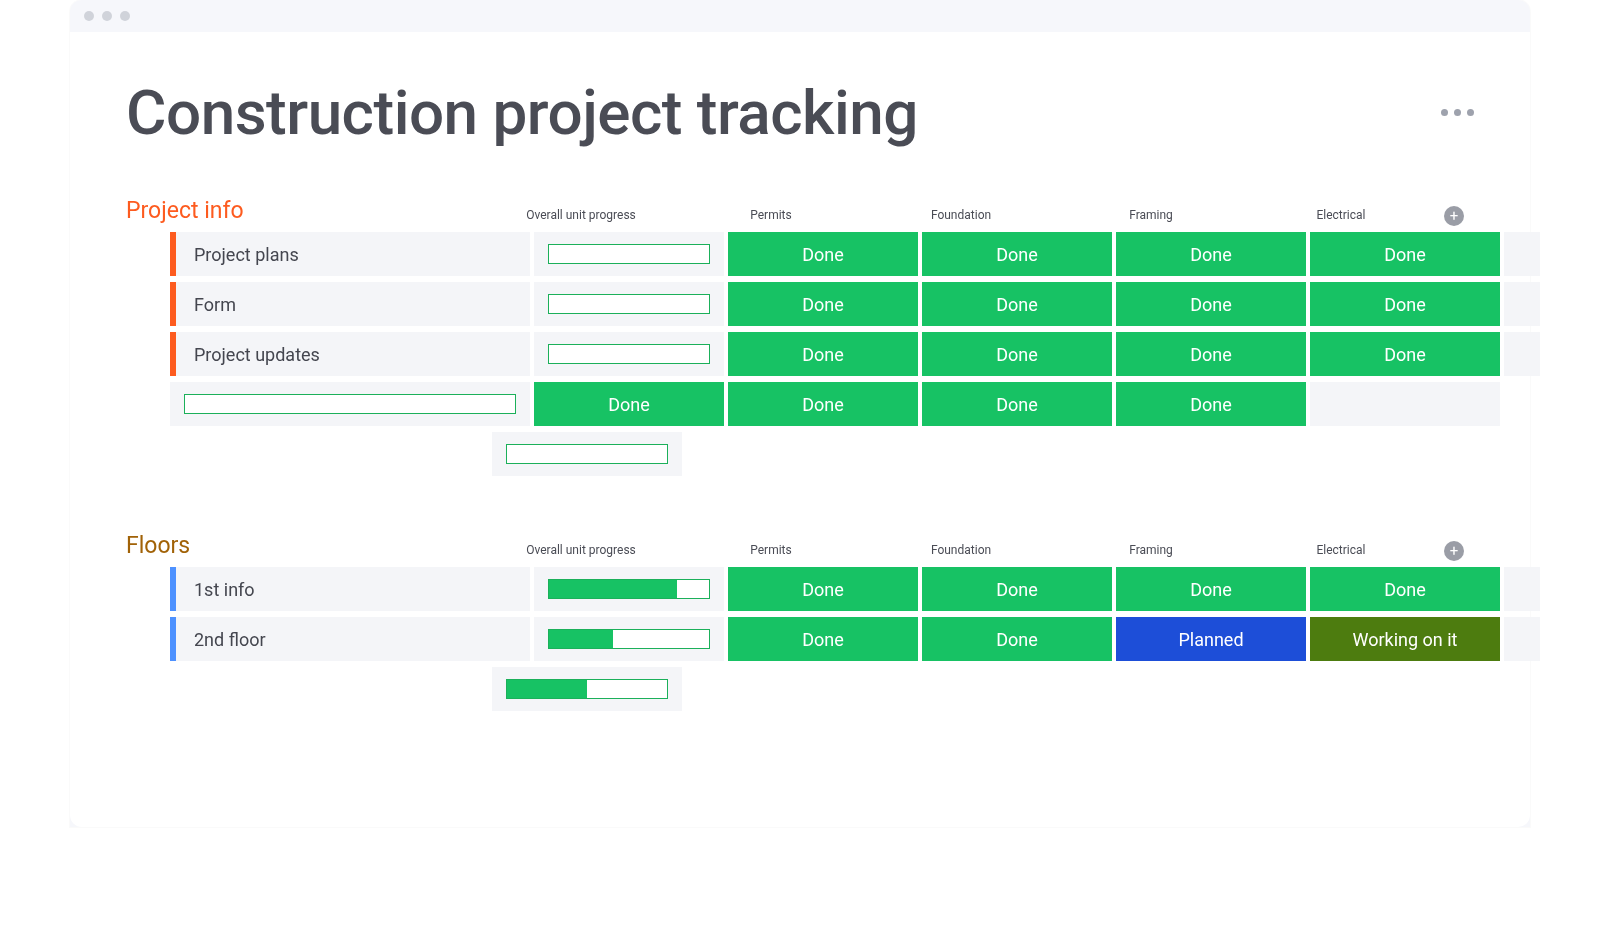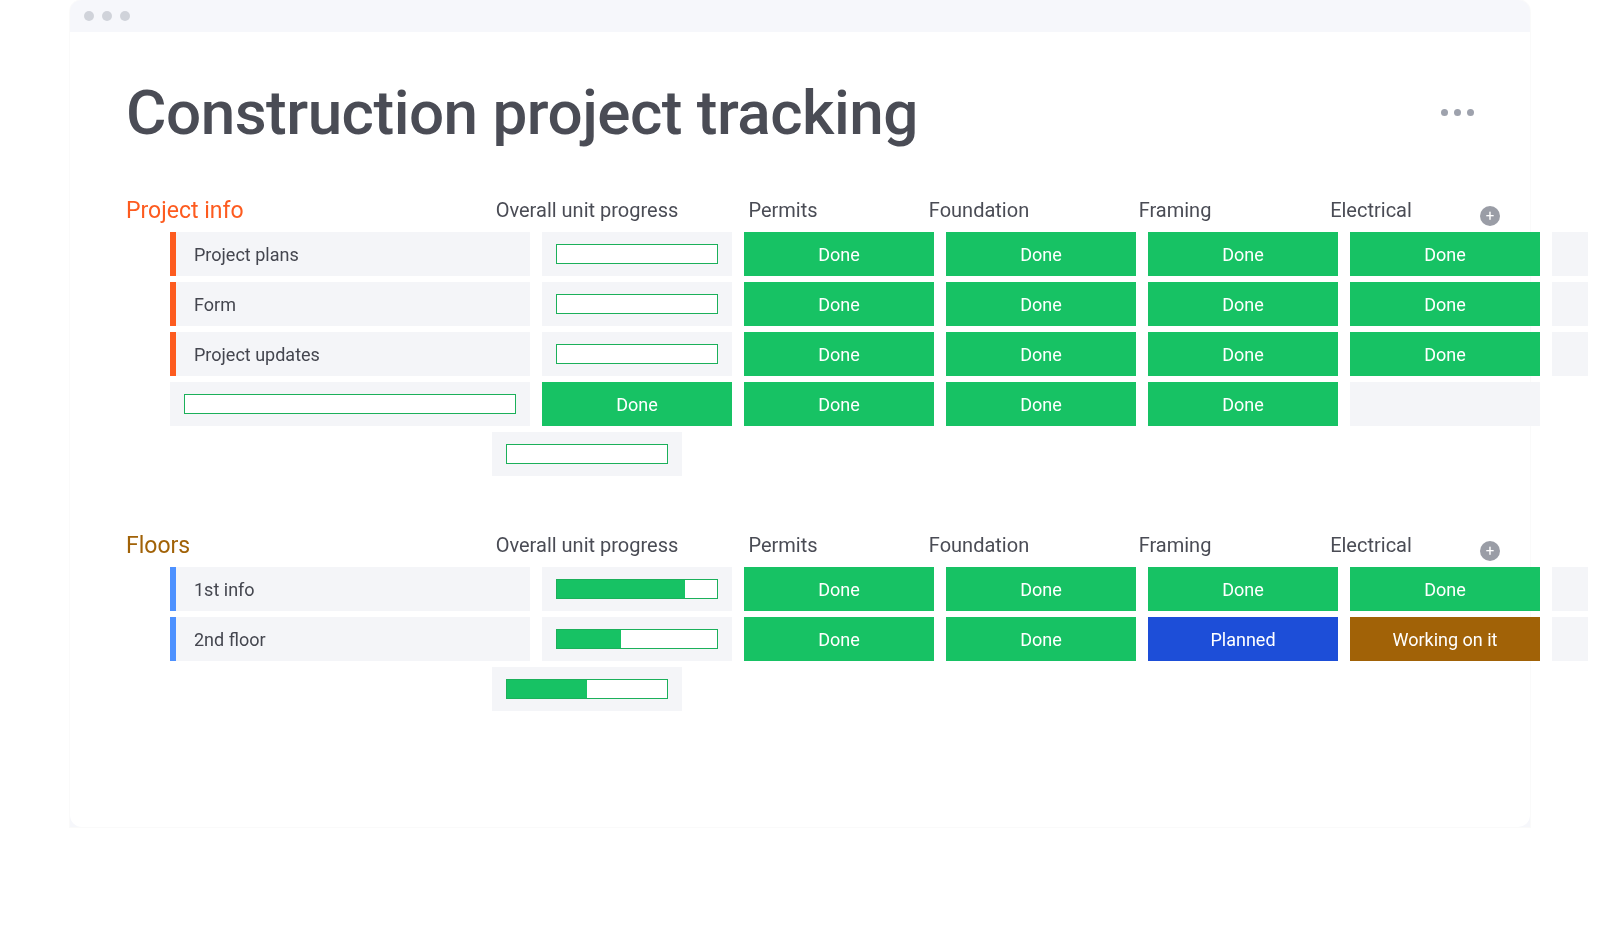--- a/index.html
+++ b/index.html
@@ -49,53 +49,52 @@
     cursor: pointer;
   }
   .more-dots span {
     width: 7px; height: 7px; border-radius: 50%; background: #9ea2ad;
   }
 
   .group { margin-bottom: 56px; }
   .group-header-row {
     display: grid;
     grid-template-columns: 360px 190px 190px 190px 190px 190px 36px;
-    gap: 6px;
     align-items: end;
     margin-bottom: 6px;
   }
   .group-title {
     font-size: 23px;
     font-weight: 400;
     padding-bottom: 2px;
   }
   .group-title.orange { color: #fd5b1f; }
   .group-title.blue   { color: #a16207; }
 
   .col-header {
-    font-size: 20px;
+    font-size: 12px;
     color: #4a4c55;
     text-align: center;
     padding-bottom: 4px;
   }
   .add-col {
     display: flex; align-items: center; justify-content: center;
     cursor: pointer;
   }
   .add-col-circle {
     width: 20px; height: 20px; border-radius: 50%;
     background: #9a9da6; color: #fff;
     display: flex; align-items: center; justify-content: center;
     font-size: 15px; line-height: 1;
   }
 
   .row {
     display: grid;
     grid-template-columns: 360px 190px 190px 190px 190px 190px 36px;
-    gap: 12px;
+    gap: 4px;
     margin-bottom: 6px;
     padding-left: 44px;
   }
   .item-cell {
     background: #f4f5f8;
     display: flex;
     align-items: center;
     height: 44px;
     padding-left: 18px;
     font-size: 18px;
@@ -130,21 +129,21 @@
     display: flex;
     align-items: center;
     justify-content: center;
     color: #ffffff;
     font-size: 18px;
     font-weight: 400;
     cursor: pointer;
   }
   .status-done       { background: #17c264; }
   .status-planned    { background: #1d4ed8; }
-  .status-working    { background: #a16207; }
+  .status-working    { background: #4d7c0f; }
 
   .tail-cell {
     background: #f4f5f8;
     height: 44px;
   }
 
   .summary-row {
     display: grid;
     grid-template-columns: 360px 190px 190px 190px 190px 190px 36px;
     gap: 6px;

